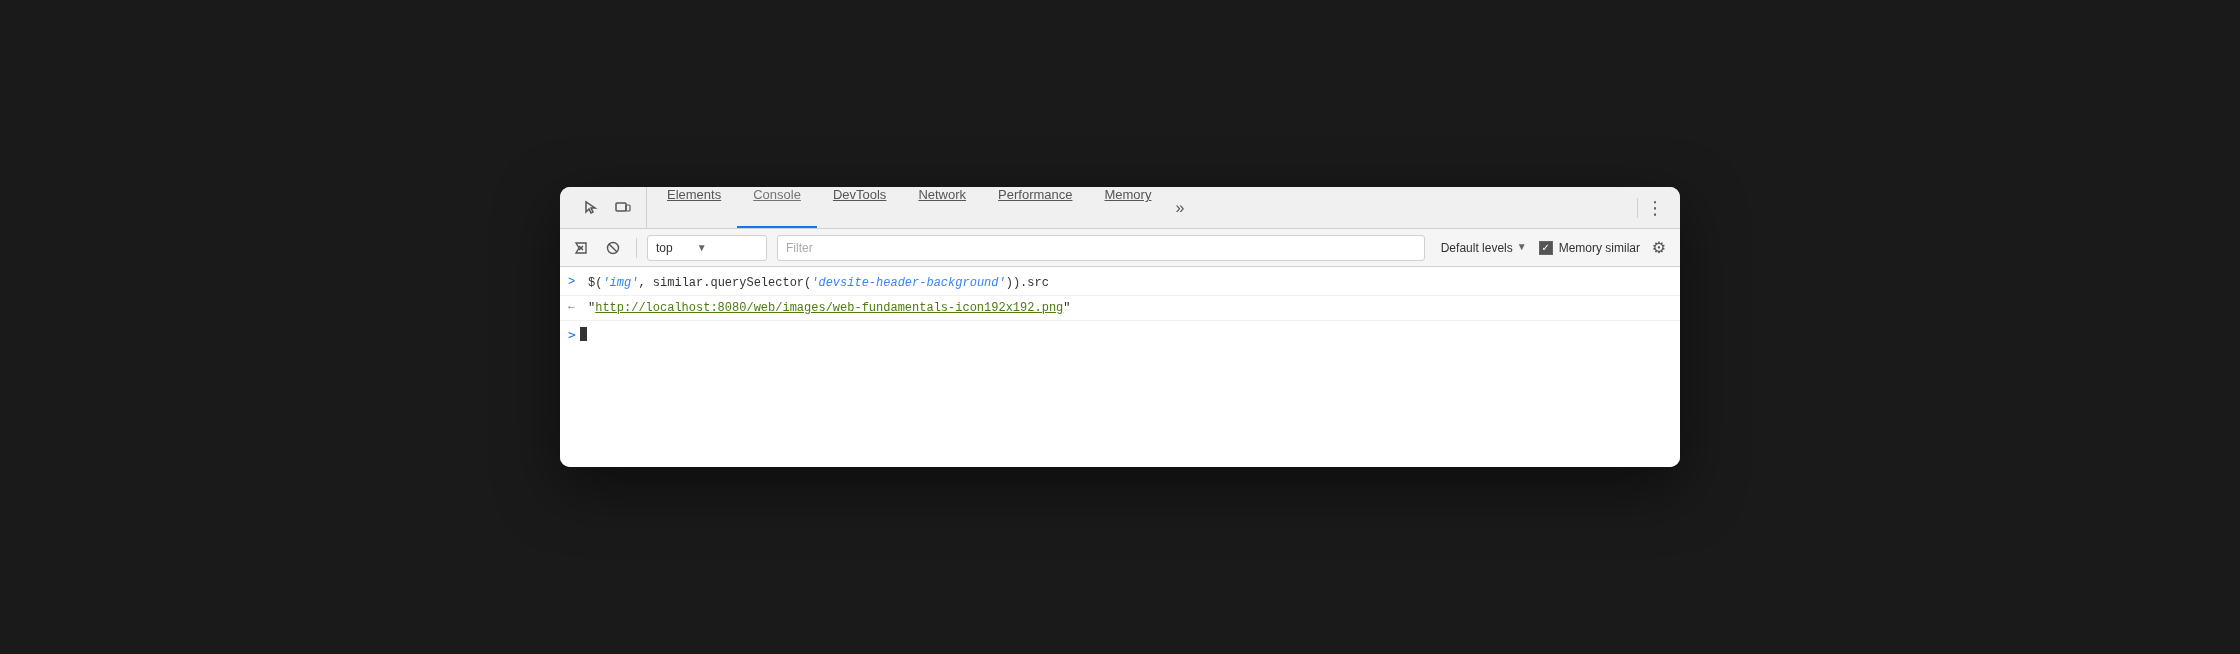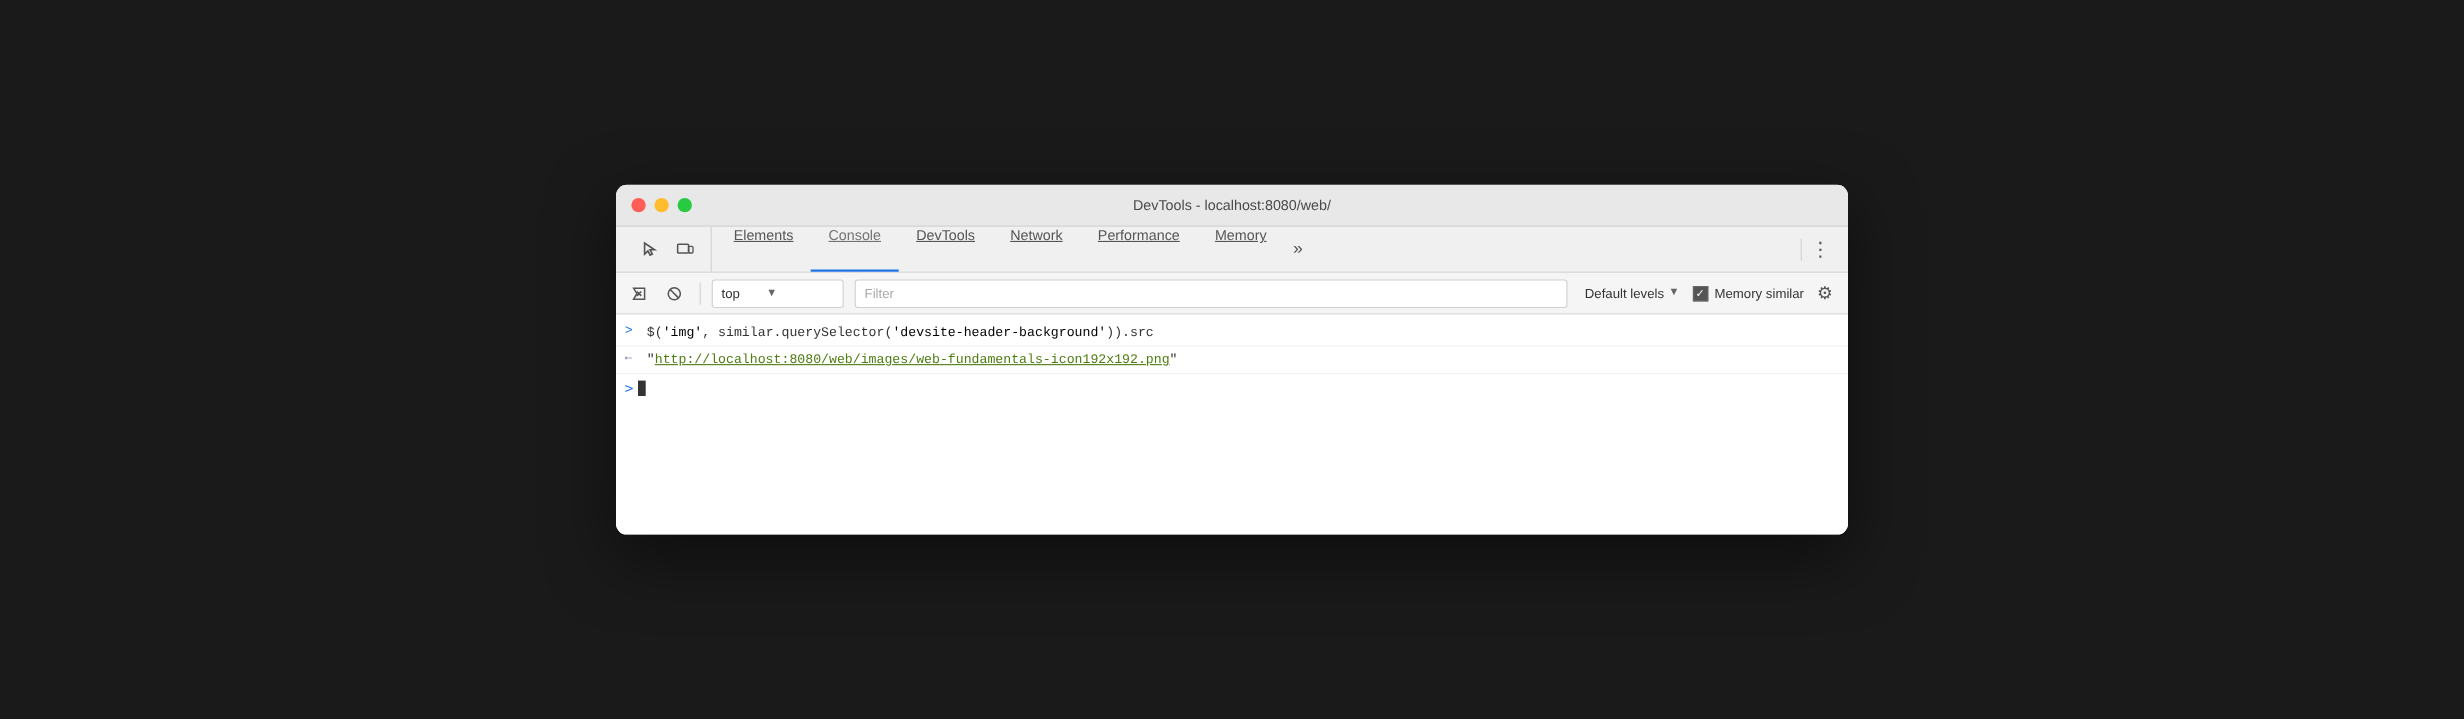--- a/index.html
+++ b/index.html
@@ -278,21 +278,22 @@
       color: #5a5a8a;
     }
 
     .console-text {
       flex: 1;
       color: #333;
       line-height: 18px;
     }
 
     .console-text .string-red {
-      color: #000000;
+      color: #3b82f6;
+      font-style: italic;
     }
 
     .console-text .string-black {
       color: #333;
     }
 
     .console-link {
       color: #4d7c0f;
       text-decoration: underline;
       cursor: pointer;
@@ -333,28 +334,20 @@
     .down-arrow {
       font-size: 10px;
       color: #666;
     }
   </style>
 </head>
 <body>
 
 <div class="window">
 
-  <div class="title-bar">
-    <div class="title-bar-buttons">
-      <span class="window-btn btn-close"></span>
-      <span class="window-btn btn-minimize"></span>
-      <span class="window-btn btn-maximize"></span>
-    </div>
-    <span class="title-bar-title">DevTools - localhost:8080/web/</span>
-  </div>
 
   <div class="window-content">
 
     <div class="tab-bar">
       <div class="toolbar-icons">
         <div class="toolbar-icon-btn">
 
           <svg width="16" height="16" viewBox="0 0 16 16">
             <path d="M3 2 L3 12 L6 9 L8 13 L10 12 L8 8 L12 8 Z" fill="none" stroke="#555" stroke-width="1.5"></path>
           </svg>

